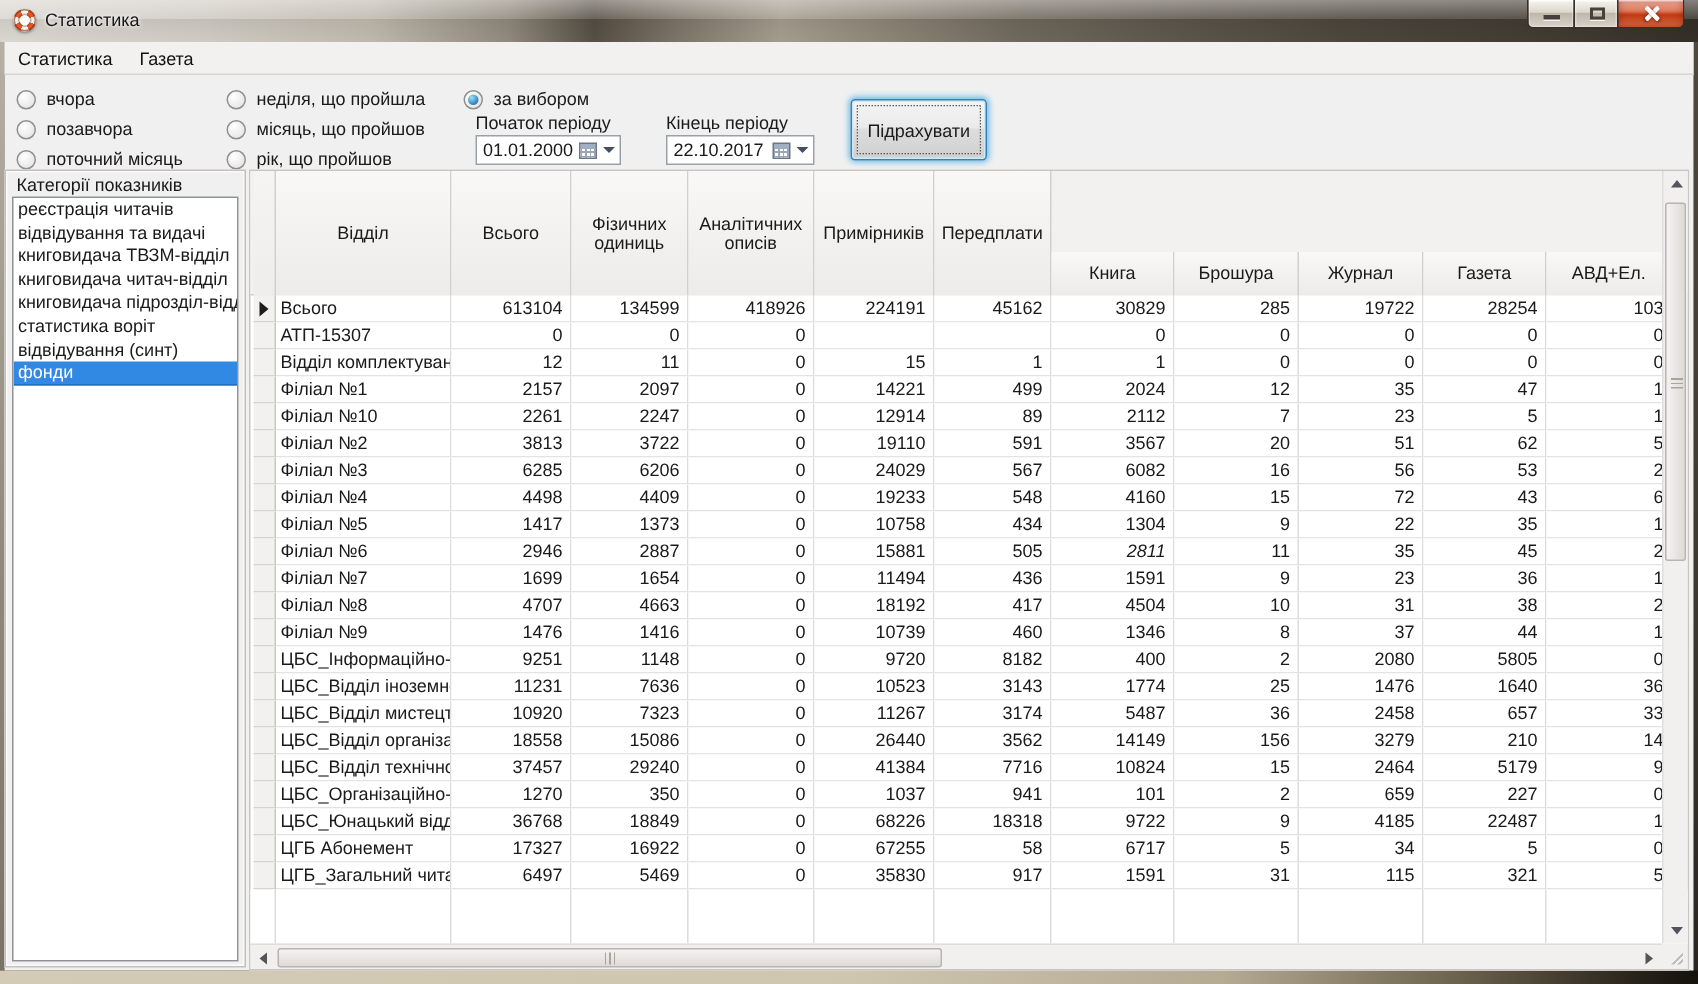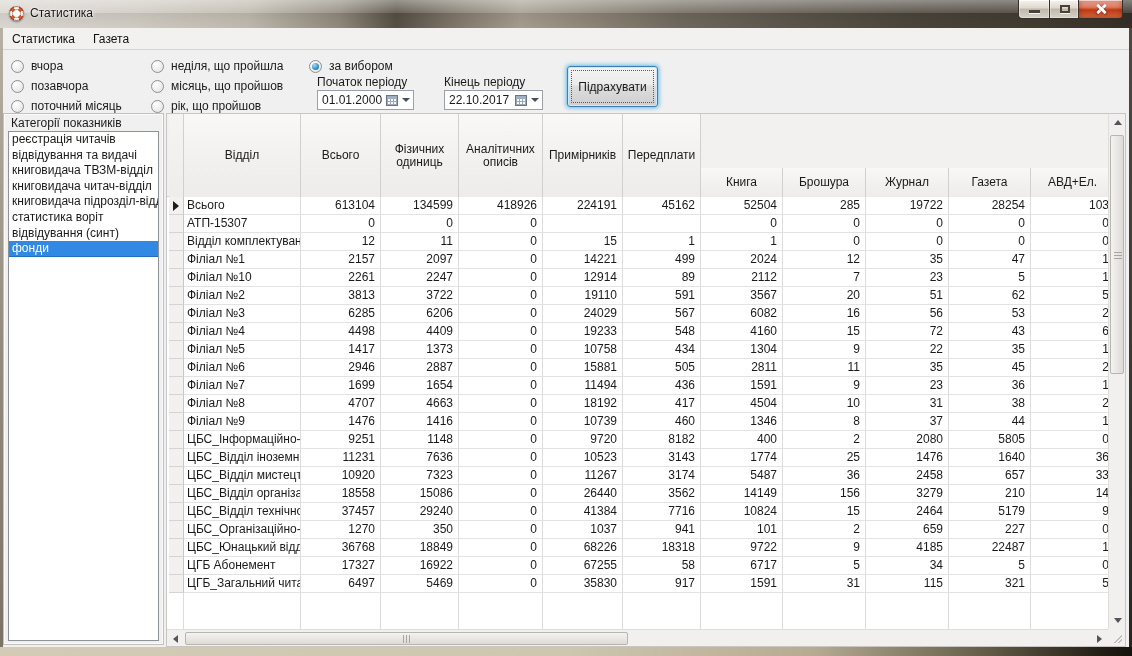--- a/index.html
+++ b/index.html
@@ -252,21 +252,21 @@
           <div class="grid-row" style="top: 0px;">
             <div class="cell ind" style="left: 2px; width: 15px;">
               <div class="tri"></div>
             </div>
             <div class="cell name" style="left: 17px; width: 117px;">Всього</div>
             <div class="cell num" style="left: 134px; width: 80px;">613104</div>
             <div class="cell num" style="left: 214px; width: 78px;">134599</div>
             <div class="cell num" style="left: 292px; width: 84px;">418926</div>
             <div class="cell num" style="left: 376px; width: 80px;">224191</div>
             <div class="cell num" style="left: 456px; width: 78px;">45162</div>
-            <div class="cell num" style="left: 534px; width: 82px;">52504</div>
+            <div class="cell num" style="left: 534px; width: 82px;">30829</div>
             <div class="cell num" style="left: 616px; width: 83px;">285</div>
             <div class="cell num" style="left: 699px; width: 83px;">19722</div>
             <div class="cell num" style="left: 782px; width: 82px;">28254</div>
             <div class="cell num" style="left: 864px; width: 84px;">103</div>
           </div>
           <div class="grid-row" style="top: 18px;">
             <div class="cell ind" style="left: 2px; width: 15px;"></div>
             <div class="cell name" style="left: 17px; width: 117px;">АТП-15307</div>
             <div class="cell num" style="left: 134px; width: 80px;">0</div>
             <div class="cell num" style="left: 214px; width: 78px;">0</div>
@@ -378,21 +378,21 @@
             <div class="cell num" style="left: 864px; width: 84px;">1</div>
           </div>
           <div class="grid-row" style="top: 162px;">
             <div class="cell ind" style="left: 2px; width: 15px;"></div>
             <div class="cell name" style="left: 17px; width: 117px;">Філіал №6</div>
             <div class="cell num" style="left: 134px; width: 80px;">2946</div>
             <div class="cell num" style="left: 214px; width: 78px;">2887</div>
             <div class="cell num" style="left: 292px; width: 84px;">0</div>
             <div class="cell num" style="left: 376px; width: 80px;">15881</div>
             <div class="cell num" style="left: 456px; width: 78px;">505</div>
-            <div class="cell num" style="left: 534px; width: 82px;">2811</div>
+            <div class="cell num" style="left: 534px; width: 82px; font-style: italic;">2811</div>
             <div class="cell num" style="left: 616px; width: 83px;">11</div>
             <div class="cell num" style="left: 699px; width: 83px;">35</div>
             <div class="cell num" style="left: 782px; width: 82px;">45</div>
             <div class="cell num" style="left: 864px; width: 84px;">2</div>
           </div>
           <div class="grid-row" style="top: 180px;">
             <div class="cell ind" style="left: 2px; width: 15px;"></div>
             <div class="cell name" style="left: 17px; width: 117px;">Філіал №7</div>
             <div class="cell num" style="left: 134px; width: 80px;">1699</div>
             <div class="cell num" style="left: 214px; width: 78px;">1654</div>

